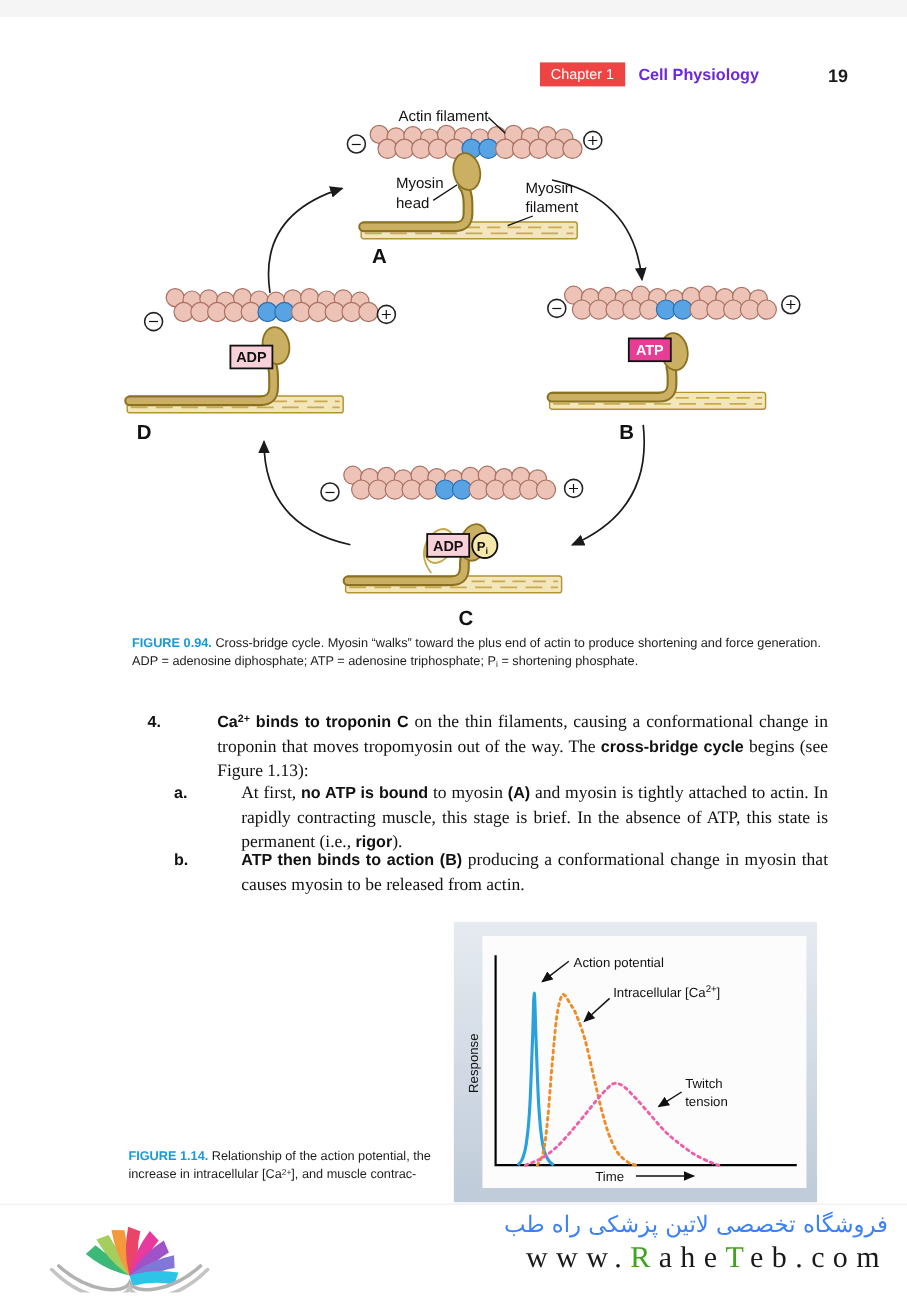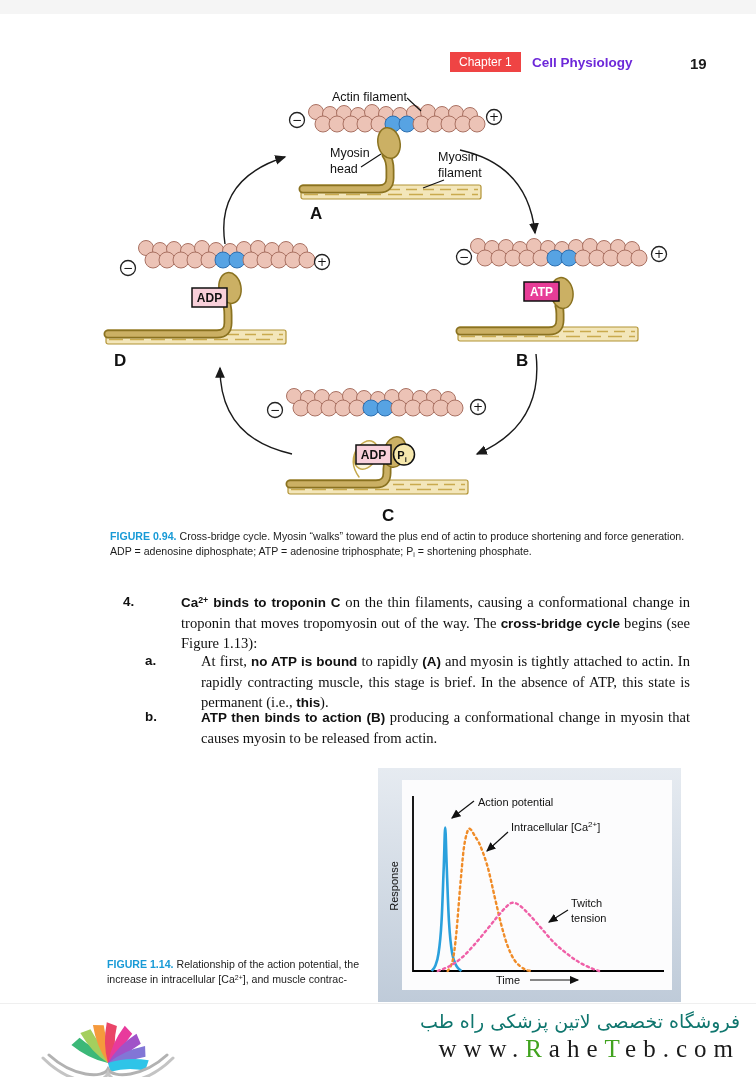--- a/index.html
+++ b/index.html
@@ -55,21 +55,21 @@
   #sub-b{left:145px;top:707px;width:545px;}
   
   #fig14{position:absolute;left:378px;top:768px;}
   .axis{stroke:#000;stroke-width:1.8;fill:none;}
   .curve{fill:none;}
   .clab{font:11px "Liberation Sans",sans-serif;fill:#111;}
   .carrow{stroke:#111;stroke-width:1.2;fill:none;}
   
   #footer{position:absolute;left:0;top:1003px;width:756px;height:77px;background:#fff;border-top:1px solid #efefef;}
   #footer-text{position:absolute;right:16px;top:6px;text-align:right;}
-  #store-title{font-family:"DejaVu Sans",sans-serif;font-size:19px;color:#0f766e;direction:rtl;}
+  #store-title{font-family:"DejaVu Sans",sans-serif;font-size:19px;color:#3b82f6;direction:rtl;}
   #website-url{font-family:Liberation Serif, serif;font-size:25px;color:#1a1a1a;
     letter-spacing:7px;margin-top:3px;font-weight:500;}
   #website-url .g{color:#41a31f;}
   #logo{position:absolute;left:33px;top:3px;}
 </style>
 </head>
 <body>
 
 <div id="page">
   <div id="topstrip"></div>
@@ -286,21 +286,21 @@
     <span class="figtag">FIGURE 0.94.</span>
     <span class="rich"><span>Cross-bridge cycle. Myosin “walks” toward the plus end of actin to produce shortening and force generation. ADP = adenosine diphosphate; ATP = adenosine triphosphate; P</span><span><sub>i</sub></span><span> = shortening phosphate.</span></span>
   </div>
 
   <div id="item4" class="bodyitem">
     <span class="marker">4.</span>
     <span class="content rich"><b>Ca</b><b><sup>2+</sup></b><b> binds to troponin C</b><span> on the thin filaments, causing a conformational change in troponin that moves tropomyosin out of the way. The </span><b>cross-bridge cycle</b><span> begins (see Figure 1.13):</span></span>
   </div>
   <div id="sub-a" class="bodyitem">
     <span class="marker" style="flex-basis:20px">a.</span>
-    <span class="content rich"><span>At first, </span><b>no ATP is bound</b><span> to rapidly </span><b>(A)</b><span> and myosin is tightly attached to actin. In rapidly contracting muscle, this stage is brief. In the absence of ATP, this state is permanent (i.e., </span><b>this</b><span>).</span></span>
+    <span class="content rich"><span>At first, </span><b>no ATP is bound</b><span> to myosin </span><b>(A)</b><span> and myosin is tightly attached to actin. In rapidly contracting muscle, this stage is brief. In the absence of ATP, this state is permanent (i.e., </span><b>rigor</b><span>).</span></span>
   </div>
   <div id="sub-b" class="bodyitem">
     <span class="marker" style="flex-basis:20px">b.</span>
     <span class="content rich"><b>ATP then binds to action (B)</b><span> producing a conformational change in myosin that causes myosin to be released from actin.</span></span>
   </div>
 
   <svg id="fig14" width="303" height="234" viewBox="0 0 303 234">
     <defs>
       <linearGradient id="panelbg" x1="0" y1="0" x2="0" y2="1">
         <stop offset="0" stop-color="#e6ebf1"></stop>

